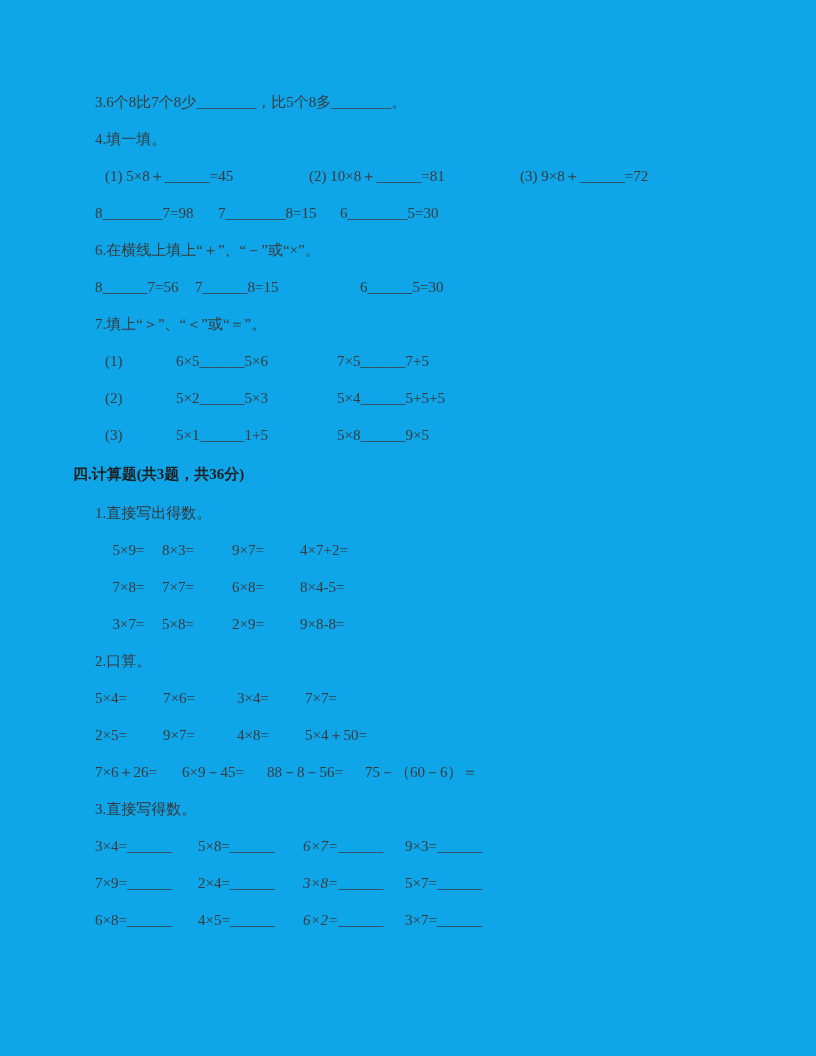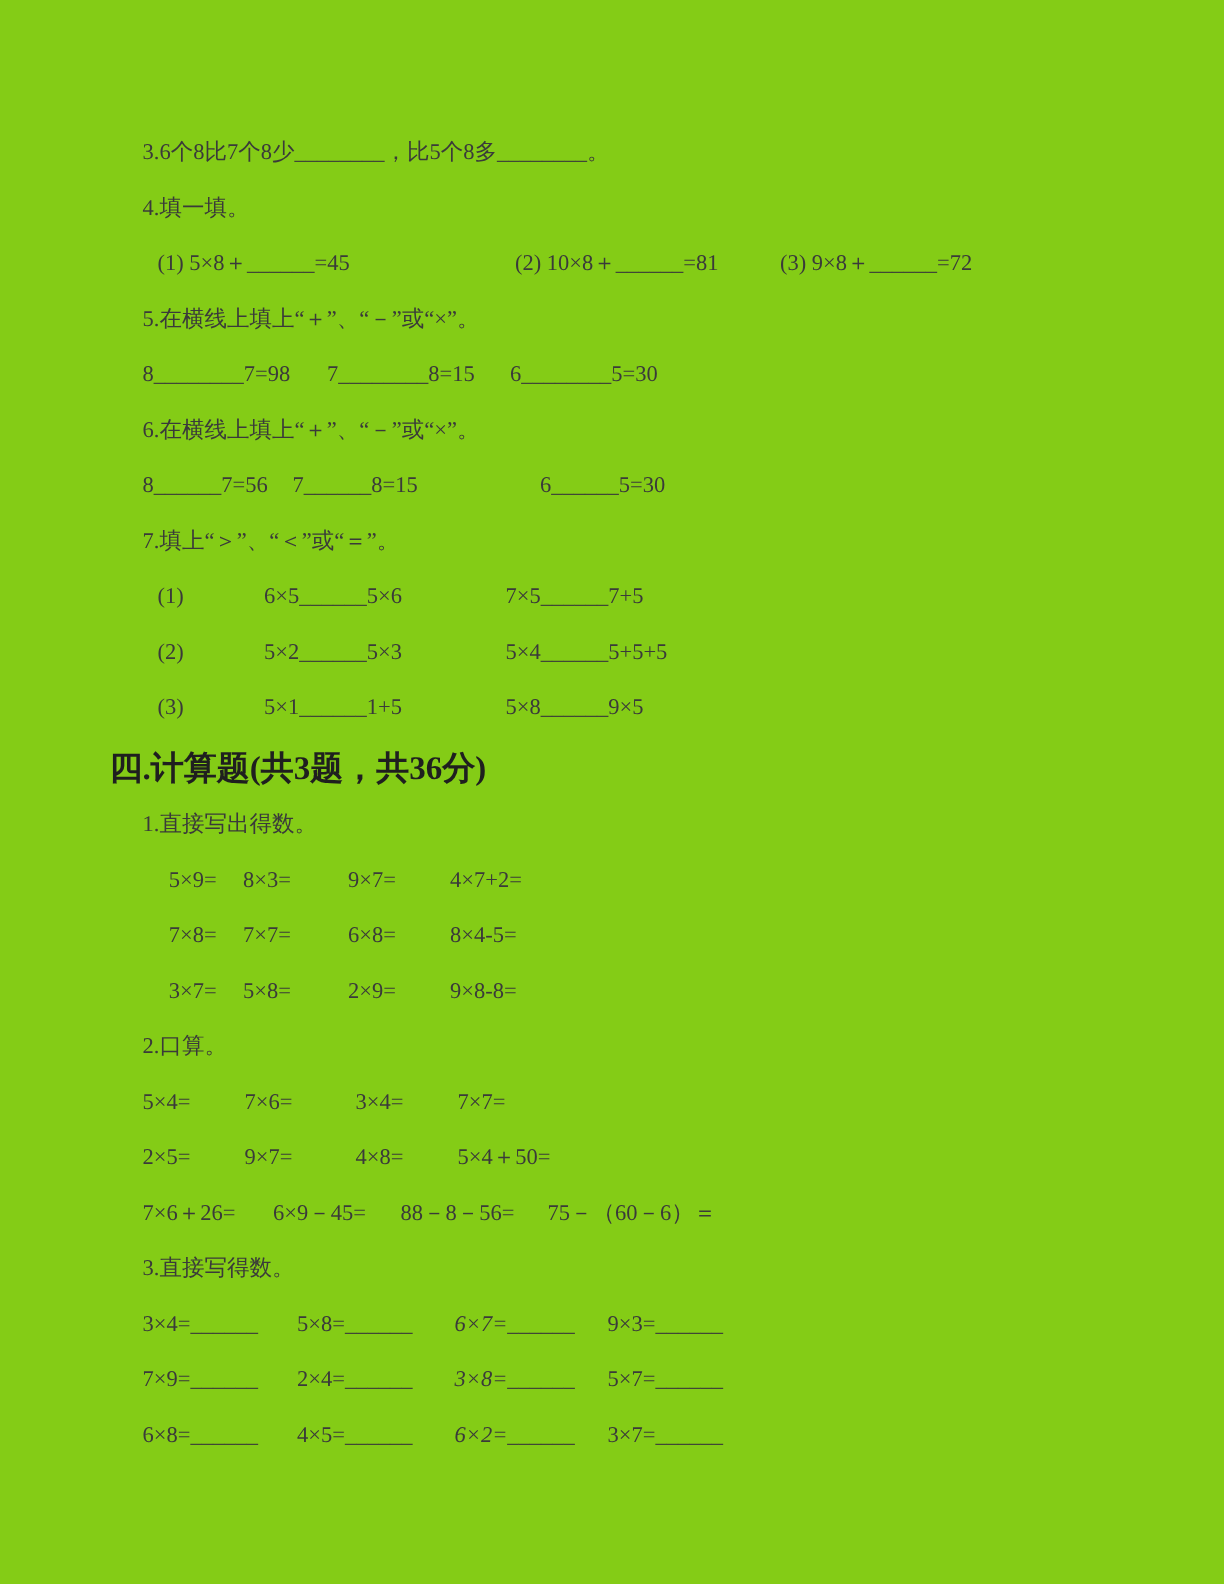--- a/index.html
+++ b/index.html
@@ -4,42 +4,42 @@
 <style>
   html, body {
     margin: 0;
     padding: 0;
     background: #ffffff;
   }
   .page {
     position: relative;
     width: 816px;
     height: 1056px;
-    background: #84cc16;
+    background: #0ea5e9;
     overflow: hidden;
     font-family: "Liberation Serif", "DejaVu Serif", serif;
     color: #3a3a3a;
     font-size: 15px;
   }
   .content {
     padding: 84px 60px 0 95px;
   }
   .line {
     height: 37px;
     line-height: 37px;
     white-space: nowrap;
   }
   .row { display: flex; }
   .indent { padding-left: 10px; gap: 41px; }
   .cell { display: inline-block; white-space: nowrap; }
   .section-header {
     height: 41px;
     line-height: 41px;
     font-weight: bold;
-    font-size: 22px;
+    font-size: 15px;
     color: #1f1f1f;
     margin-left: -22px;
   }
   
   .w30  { width: 30px; }
   .w67  { width: 67px; text-align: center; }
   .w68  { width: 68px; }
   .w70  { width: 70px; }
   .w74  { width: 74px; }
   .w85  { width: 85px; }
@@ -47,38 +47,37 @@
   .w98  { width: 98px; }
   .w100 { width: 100px; }
   .w102 { width: 102px; font-style: italic; }
   .w103 { width: 103px; }
   .w105 { width: 105px; }
   .w120 { width: 120px; }
   .w122 { width: 122px; }
   .w123 { width: 123px; }
   .w163 { width: 163px; }
   .w165 { width: 165px; }
-  .w170 { width: 170px; text-align: right; }
+  .w170 { width: 170px; }
 </style>
 </head>
 <body>
 
 <div class="page">
   <div class="content">
 
     <div class="line">3.6个8比7个8少________，比5个8多________。</div>
 
     <div class="line">4.填一填。</div>
     <div class="line row indent">
       <span class="cell w163">(1) 5×8＋______=45</span>
       <span class="cell w170">(2) 10×8＋______=81</span>
       <span class="cell">(3) 9×8＋______=72</span>
     </div>
 
-    <div class="line">5.在横线上填上“＋”、“－”或“×”。</div>
     <div class="line row">
       <span class="cell w123">8________7=98</span>
       <span class="cell w122">7________8=15</span>
       <span class="cell">6________5=30</span>
     </div>
 
     <div class="line">6.在横线上填上“＋”、“－”或“×”。</div>
     <div class="line row">
       <span class="cell w100">8______7=56</span>
       <span class="cell w165">7______8=15</span>

